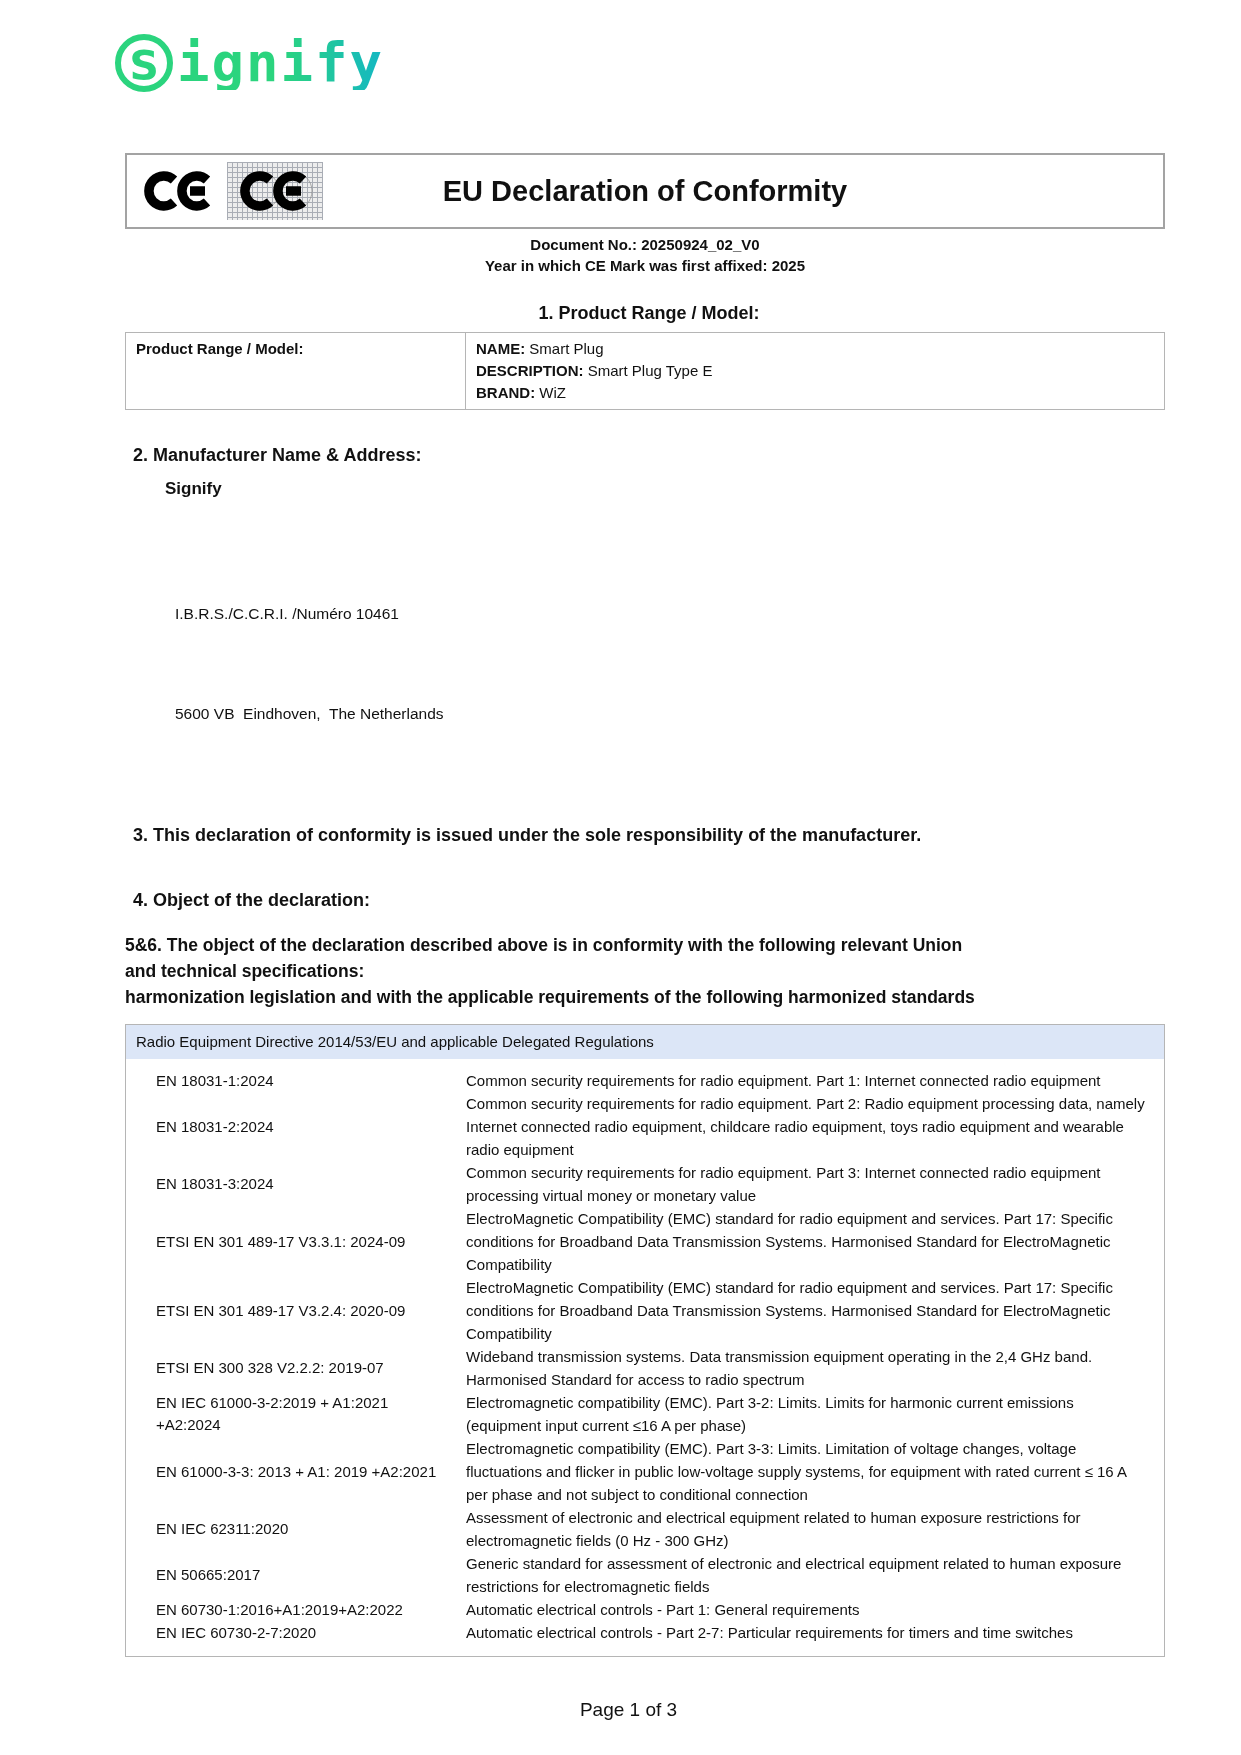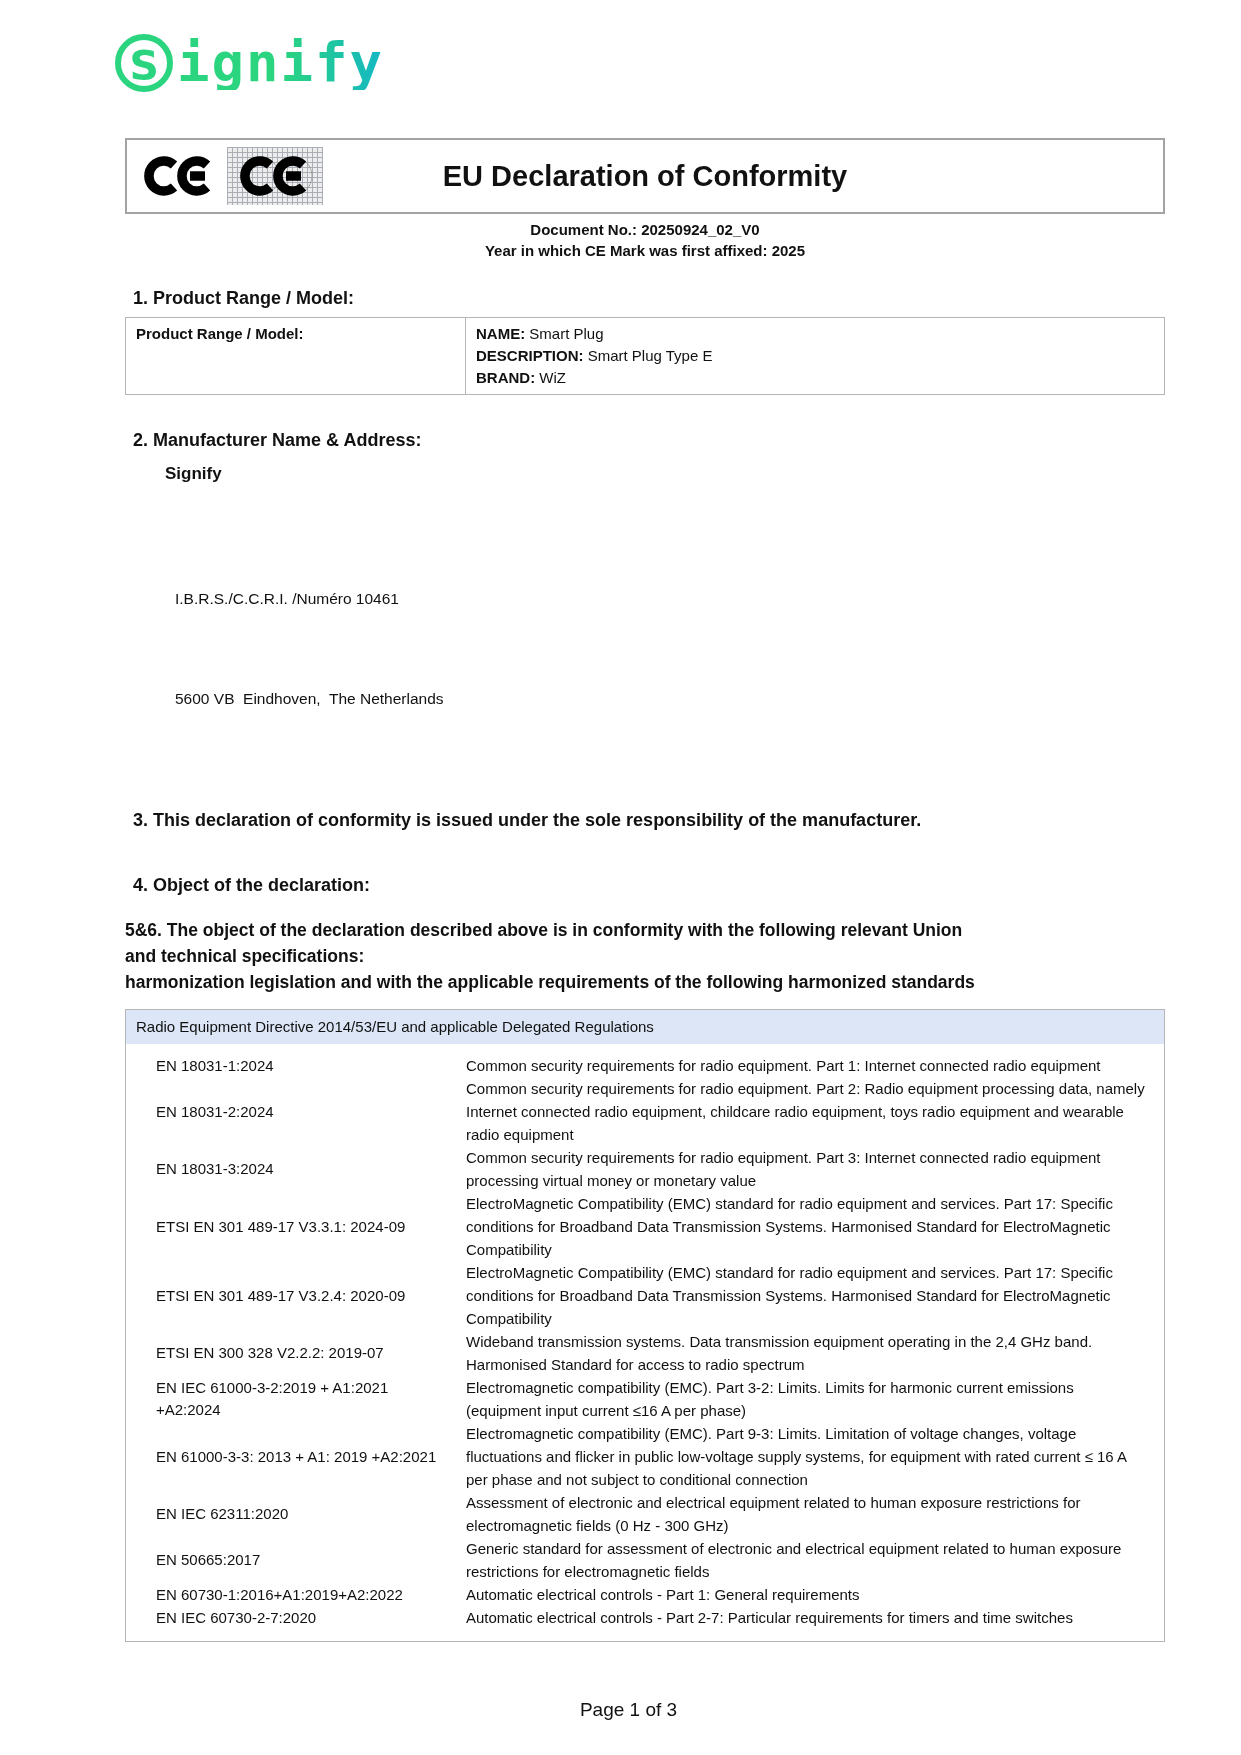--- a/index.html
+++ b/index.html
@@ -22,39 +22,39 @@
     color:#2bd47e; margin-right:4px; padding-bottom:4px; box-sizing:border-box;
   }
   .logo-rest {
     background:linear-gradient(90deg,#2bd47e 0%,#2bd47e 50%,#14b7c4 100%);
     -webkit-background-clip:text; background-clip:text; color:transparent;
     letter-spacing:2px;
   }
 
   
   .header-box {
-    margin-top:46px; height:72px; border:2px solid #a3a3a3;
+    margin-top:61px; height:72px; border:2px solid #a3a3a3;
     position:relative; display:flex; align-items:center; justify-content:center;
   }
   .ce-block { position:absolute; left:14px; top:0; bottom:0; display:flex; align-items:center; gap:10px; }
   .ce-grid {
     background-color:#ededed;
     background-image:
       repeating-linear-gradient(#a9adb5 0 1px, transparent 1px 5px),
       repeating-linear-gradient(90deg,#a9adb5 0 1px, transparent 1px 5px);
     padding:5px 10px; display:inline-flex;
   }
   .doc-title { font-size:29px; font-weight:bold; letter-spacing:0; }
 
   
   .doc-info { margin-top:5px; text-align:center; font-weight:bold; font-size:15px; line-height:21px; }
 
   
   .h-section { font-weight:bold; font-size:18px; line-height:23px; margin-left:8px; }
-  .s1 { margin-top:26px; }
+  .s1 { margin-top:26px;text-align:center; }
   .s2 { margin-top:34px; }
   .s3 { margin-top:48px; }
   .s4 { margin-top:42px; }
 
   
   .kv-table { margin-top:7px; border:1.6px solid #b5b5b5; display:grid; grid-template-columns:340px 1fr; }
   .kv-left  { border-right:1.6px solid #b5b5b5; padding:5px 10px; font-weight:bold; line-height:22px; }
   .kv-right { padding:5px 10px; line-height:22px; }
   .kv-right .k { font-weight:bold; }
 
@@ -188,21 +188,21 @@
             <div class="std-desc">Wideband transmission systems. Data transmission equipment operating in the 2,4 GHz band. Harmonised Standard for access to radio spectrum</div>
           </div>
 
           <div class="std-row">
             <div class="std-code">EN IEC 61000-3-2:2019 + A1:2021 +A2:2024</div>
             <div class="std-desc">Electromagnetic compatibility (EMC). Part 3-2: Limits. Limits for harmonic current emissions (equipment input current ≤16 A per phase)</div>
           </div>
 
           <div class="std-row">
             <div class="std-code">EN 61000-3-3: 2013 + A1: 2019 +A2:2021</div>
-            <div class="std-desc">Electromagnetic compatibility (EMC). Part 9-3: Limits. Limitation of voltage changes, voltage fluctuations and flicker in public low-voltage supply systems, for equipment with rated current ≤ 16 A per phase and not subject to conditional connection</div>
+            <div class="std-desc">Electromagnetic compatibility (EMC). Part 3-3: Limits. Limitation of voltage changes, voltage fluctuations and flicker in public low-voltage supply systems, for equipment with rated current ≤ 16 A per phase and not subject to conditional connection</div>
           </div>
 
           <div class="std-row">
             <div class="std-code">EN IEC 62311:2020</div>
             <div class="std-desc">Assessment of electronic and electrical equipment related to human exposure restrictions for electromagnetic fields (0 Hz - 300 GHz)</div>
           </div>
 
           <div class="std-row">
             <div class="std-code">EN 50665:2017</div>
             <div class="std-desc">Generic standard for assessment of electronic and electrical equipment related to human exposure restrictions for electromagnetic fields</div>

